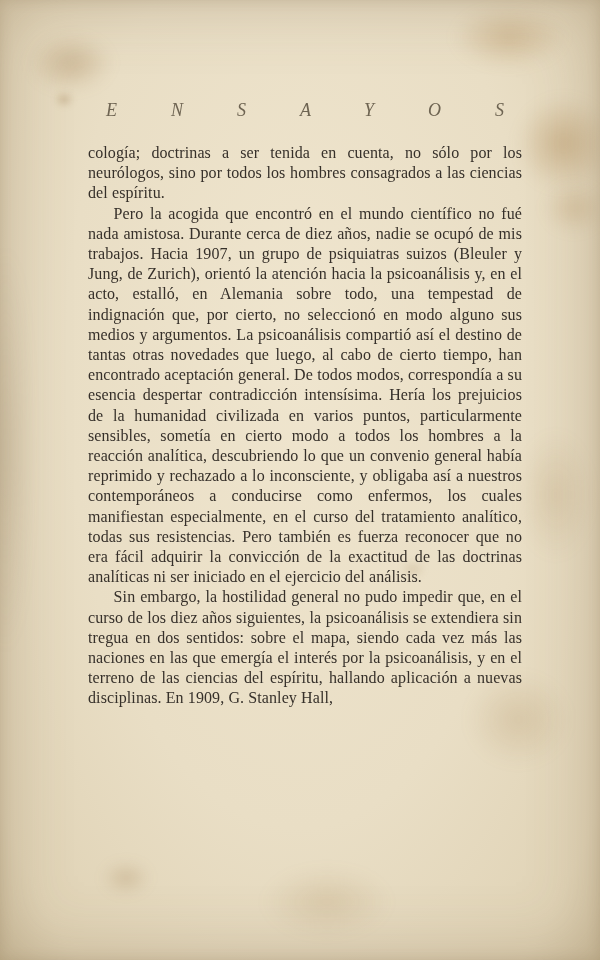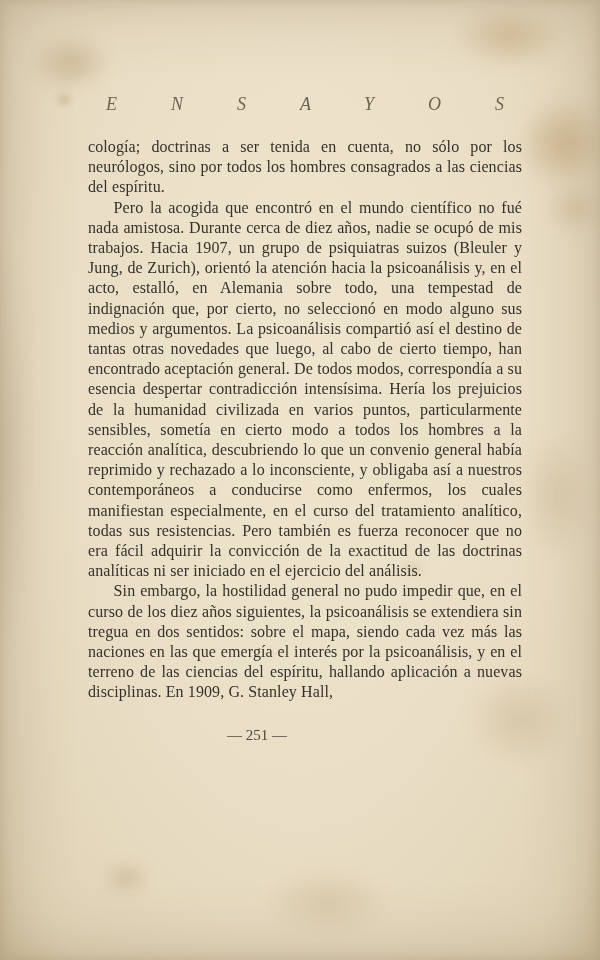--- a/index.html
+++ b/index.html
@@ -43,21 +43,21 @@
   .stain-6  { left: 466px; top: 672px; width: 105px; height: 95px;  background: radial-gradient(ellipse, rgba(150,110,55,.18), rgba(150,110,55,0) 70%); }
   .stain-7  { left: 262px; top: 866px; width: 130px; height: 72px;  background: radial-gradient(ellipse, rgba(150,110,55,.16), rgba(150,110,55,0) 70%); }
   .stain-8  { left: 102px; top: 862px; width: 48px;  height: 32px;  background: radial-gradient(ellipse, rgba(140,100,50,.26), rgba(140,100,50,0) 70%); }
   .stain-9  { left: -22px; top: 240px; width: 55px;  height: 420px; background: radial-gradient(ellipse, rgba(128,104,68,.14), rgba(128,104,68,0) 70%); }
   .stain-10 { left: 54px;  top: 92px;  width: 20px;  height: 15px;  background: radial-gradient(ellipse, rgba(140,100,50,.32), rgba(140,100,50,0) 70%); filter: blur(3px); }
   .stain-11 { left: 400px; top: 560px; width: 26px;  height: 18px;  background: radial-gradient(ellipse, rgba(140,100,50,.18), rgba(140,100,50,0) 70%); filter: blur(3px); }
 
   .content {
     position: absolute;
     left: 88px;
-    top: 94px;
+    top: 100px;
     width: 434px;
     z-index: 3;
   }
   .running-header {
     text-align: center;
     font-style: italic;
     font-size: 18px;
     color: #6e6452;
     margin-bottom: 22px;
   }
@@ -108,16 +108,15 @@
     <div class="running-header">
       <span>ENSAYOS</span>
     </div>
 
     <div class="body-text">
       <p class="no-indent">cología; doctrinas a ser tenida en cuenta, no sólo por los neurólogos, sino por todos los hombres consagrados a las ciencias del espíritu.</p>
       <p>Pero la acogida que encontró en el mundo científico no fué nada amistosa. Durante cerca de diez años, nadie se ocupó de mis trabajos. Hacia 1907, un grupo de psiquiatras suizos (Bleuler y Jung, de Zurich), orientó la atención hacia la psicoanálisis y, en el acto, estalló, en Alemania sobre todo, una tempestad de indignación que, por cierto, no seleccionó en modo alguno sus medios y argumentos. La psicoanálisis compartió así el destino de tantas otras novedades que luego, al cabo de cierto tiempo, han encontrado aceptación general. De todos modos, correspondía a su esencia despertar contradicción intensísima. Hería los prejuicios de la humanidad civilizada en varios puntos, particularmente sensibles, sometía en cierto modo a todos los hombres a la reacción analítica, descubriendo lo que un convenio general había reprimido y rechazado a lo inconsciente, y obligaba así a nuestros contemporáneos a conducirse como enfermos, los cuales manifiestan especialmente, en el curso del tratamiento analítico, todas sus resistencias. Pero también es fuerza reconocer que no era fácil adquirir la convicción de la exactitud de las doctrinas analíticas ni ser iniciado en el ejercicio del análisis.</p>
       <p>Sin embargo, la hostilidad general no pudo impedir que, en el curso de los diez años siguientes, la psicoanálisis se extendiera sin tregua en dos sentidos: sobre el mapa, siendo cada vez más las naciones en las que emergía el interés por la psicoanálisis, y en el terreno de las ciencias del espíritu, hallando aplicación a nuevas disciplinas. En 1909, G. Stanley Hall,</p>
     </div>
 
-    <div class="page-number">— 251 —</div>
 
   </div>
 </div>
 
 </body></html>

